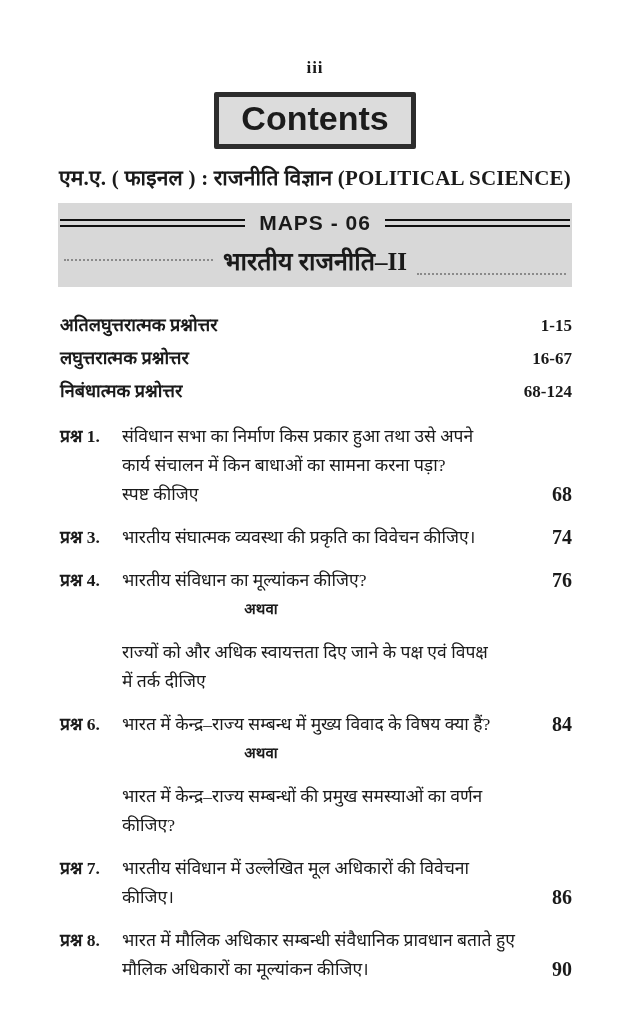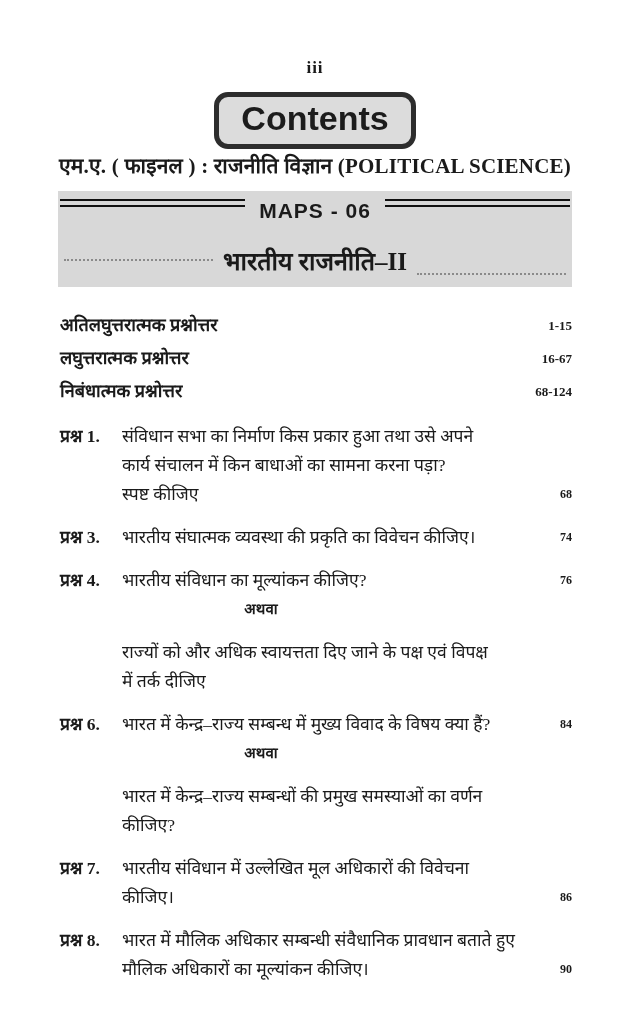--- a/index.html
+++ b/index.html
@@ -18,65 +18,66 @@
     font-weight: bold;
     font-size: 17px;
     letter-spacing: 1px;
   }
 
   .contents-wrap { text-align: center; margin-top: 14px; }
   .contents-box {
     display: inline-block;
     background: #dcdcdc;
     border: 5px solid #2d2d2d;
-    border-radius: 14px;
+    border-radius: 2px;
     padding: 2px 22px 6px 22px;
     font-family: "Liberation Sans", "DejaVu Sans", sans-serif;
     font-weight: bold;
     font-size: 34px;
     color: #1c1c1c;
   }
 
   .subtitle {
     text-align: center;
-    margin-top: 2px;
+    margin-top: 14px;
     font-weight: bold;
     font-size: 21px;
     letter-spacing: 0.2px;
   }
 
   .banner {
     margin: 12px auto 0 auto;
     width: 514px;
     background: #d8d8d8;
     padding: 8px 0 10px 0;
   }
   .series-row {
     display: flex;
+    align-items: center;
     gap: 14px;
     padding: 0 2px;
   }
   .dbl-line {
     flex: 1;
     height: 8px;
     border-top: 2px solid #111;
     border-bottom: 2px solid #111;
   }
   .series-label {
     font-family: "Liberation Sans", "DejaVu Sans", sans-serif;
     font-weight: bold;
     font-size: 21px;
     letter-spacing: 1px;
     white-space: nowrap;
   }
   .title-row {
     display: flex;
     align-items: center;
     gap: 10px;
-    margin-top: 20px;
+    margin-top: 8px;
     padding: 0 6px;
   }
   .dotted-line {
     flex: 1;
     border-bottom: 2px dotted #8a8a8a;
     height: 2px;
   }
   .dotted-line.right { align-self: flex-end; margin-bottom: 2px; }
   .banner-title {
     font-weight: bold;
@@ -89,21 +90,21 @@
     padding: 0 58px 0 60px;
   }
   .toc-section {
     display: flex;
     justify-content: space-between;
     align-items: flex-start;
     font-weight: bold;
     font-size: 18px;
     line-height: 33px;
   }
-  .toc-section .sec-pages { font-size: 13px; }
+  .toc-section .sec-pages { font-size: 17px; }
 
   .toc-entry {
     display: flex;
     align-items: flex-end;
     font-size: 17.5px;
     line-height: 29px;
     margin-top: 14px;
   }
   .q-label {
     width: 62px;
@@ -114,21 +115,21 @@
   .q-text {
     flex: 1;
     white-space: pre-line;
     font-family: Liberation Serif, serif;
   }
   .q-page {
     width: 52px;
     flex: 0 0 52px;
     text-align: right;
     font-weight: bold;
-    font-size: 12px;
+    font-size: 20px;
   }
   .or-row {
     text-align: center;
     font-weight: bold;
     font-size: 15px;
     line-height: 29px;
     padding-right: 110px;
   }
 </style>
 </head>

